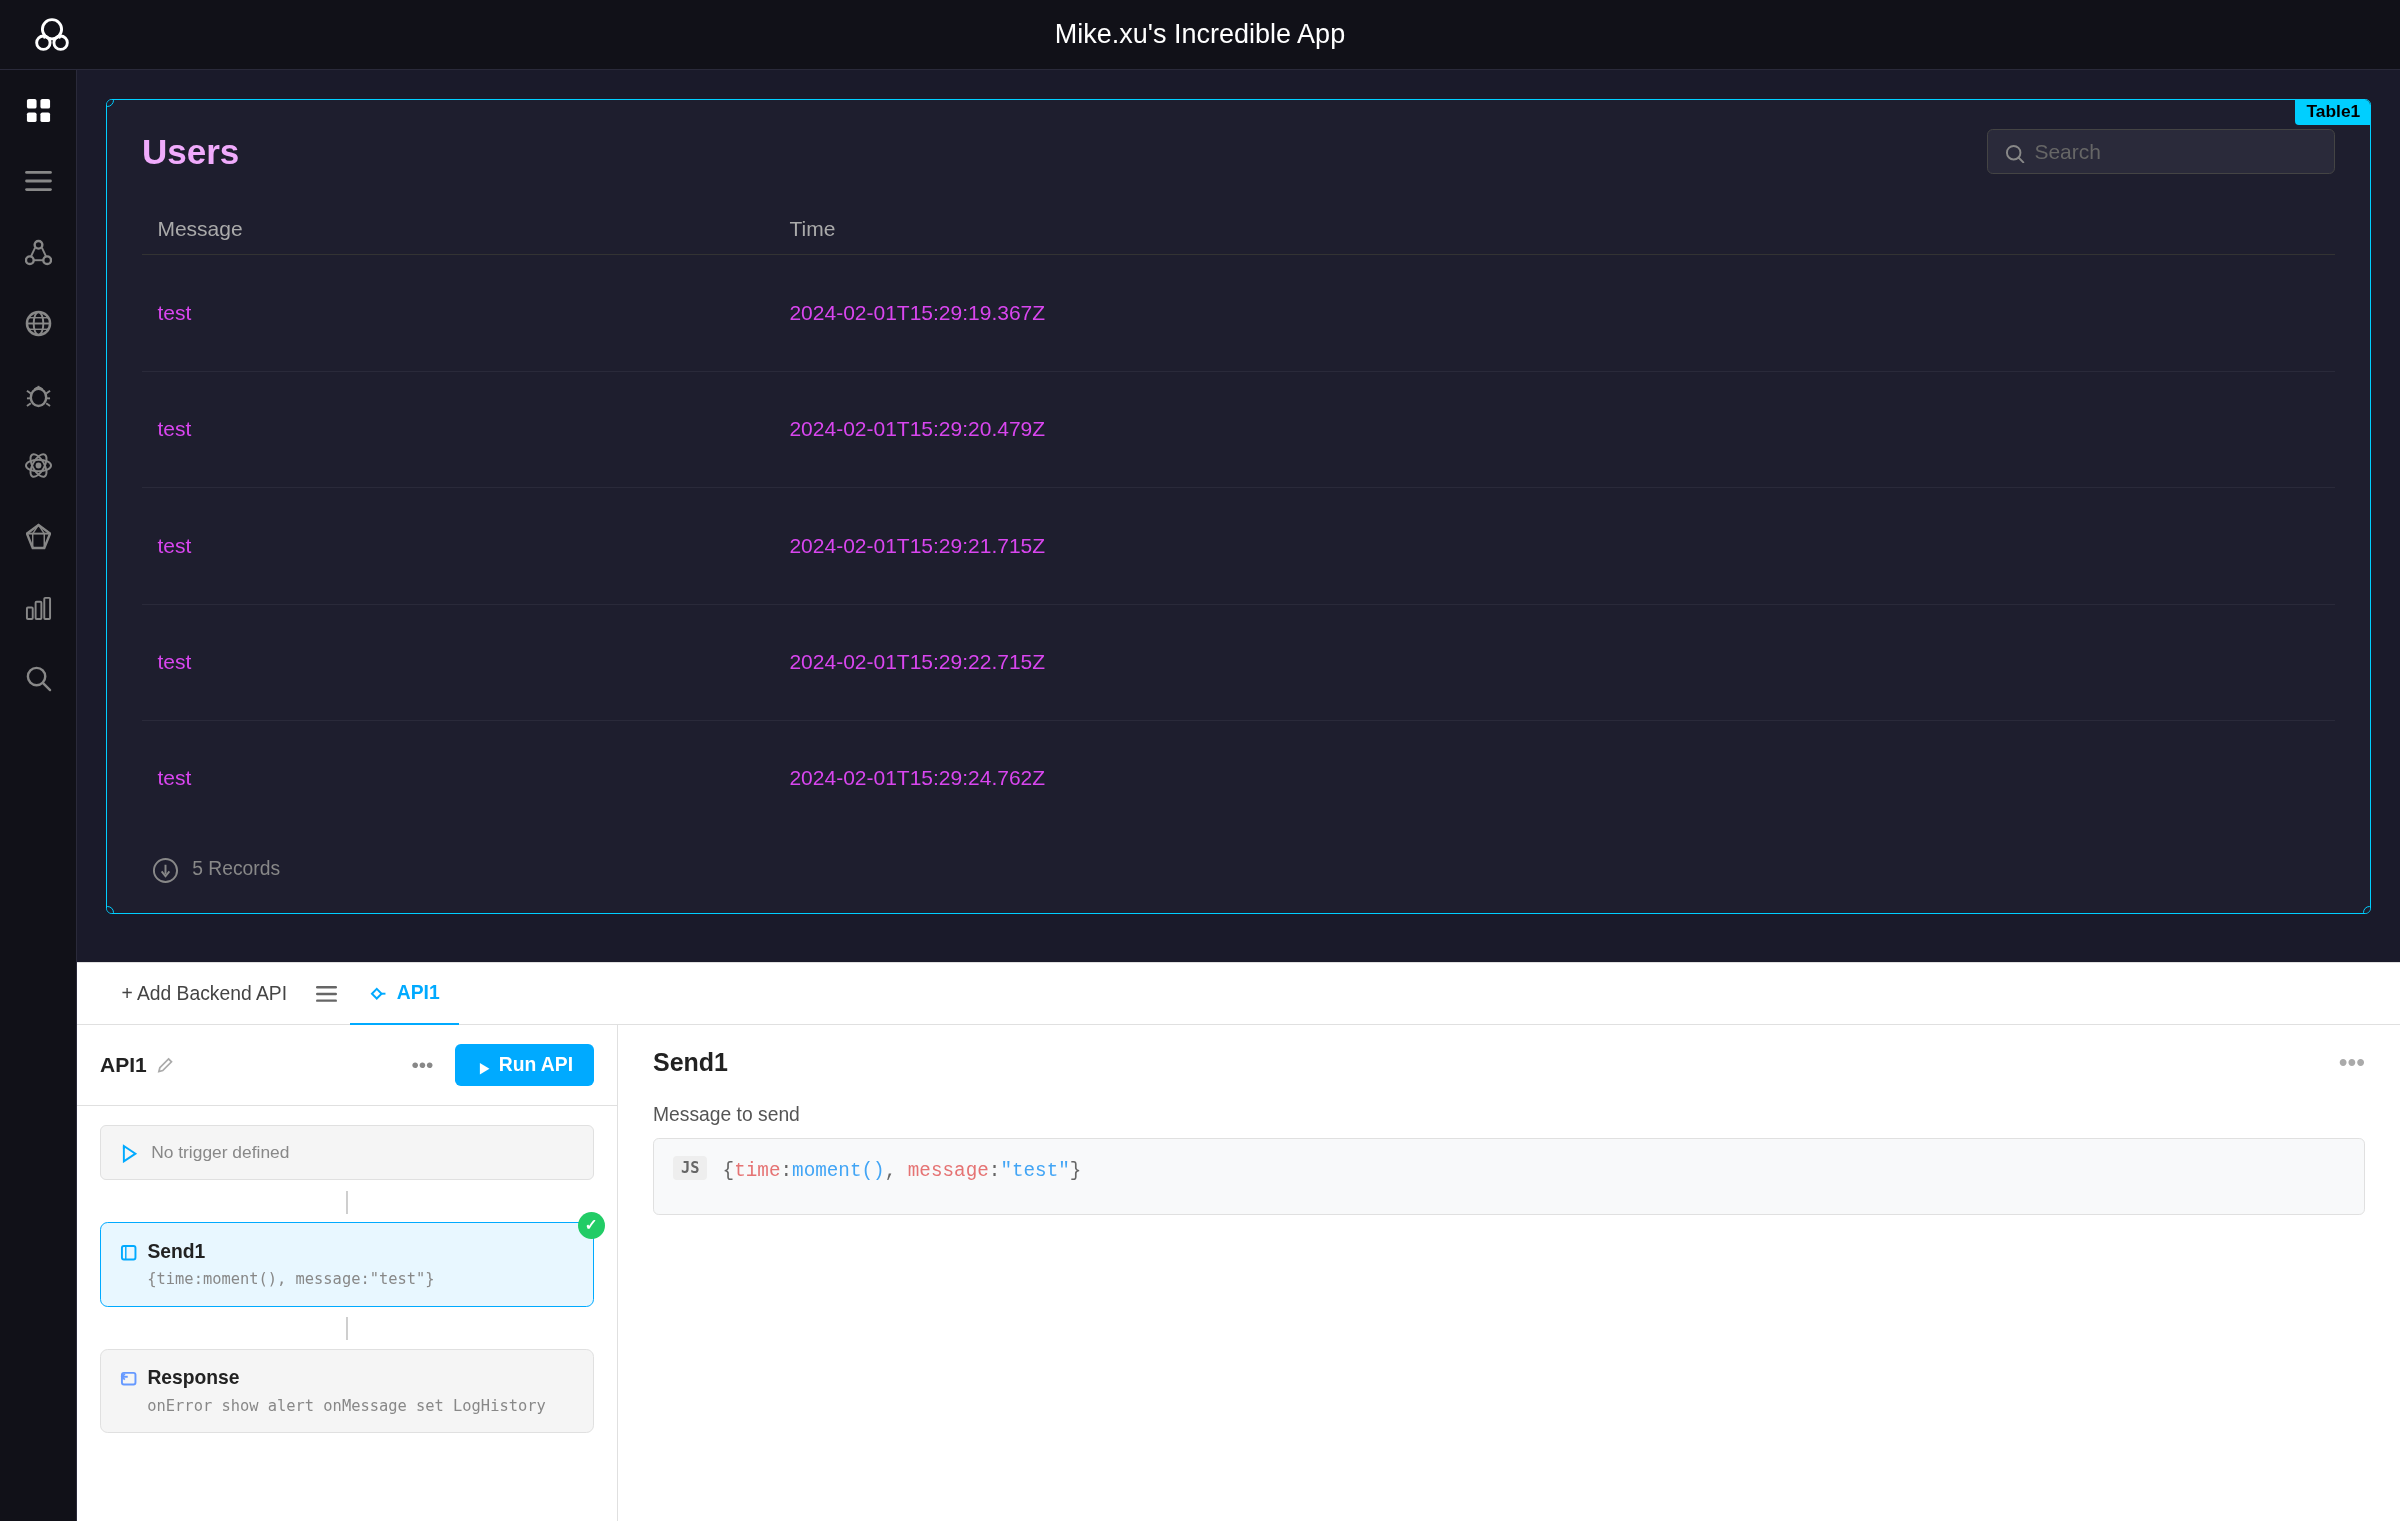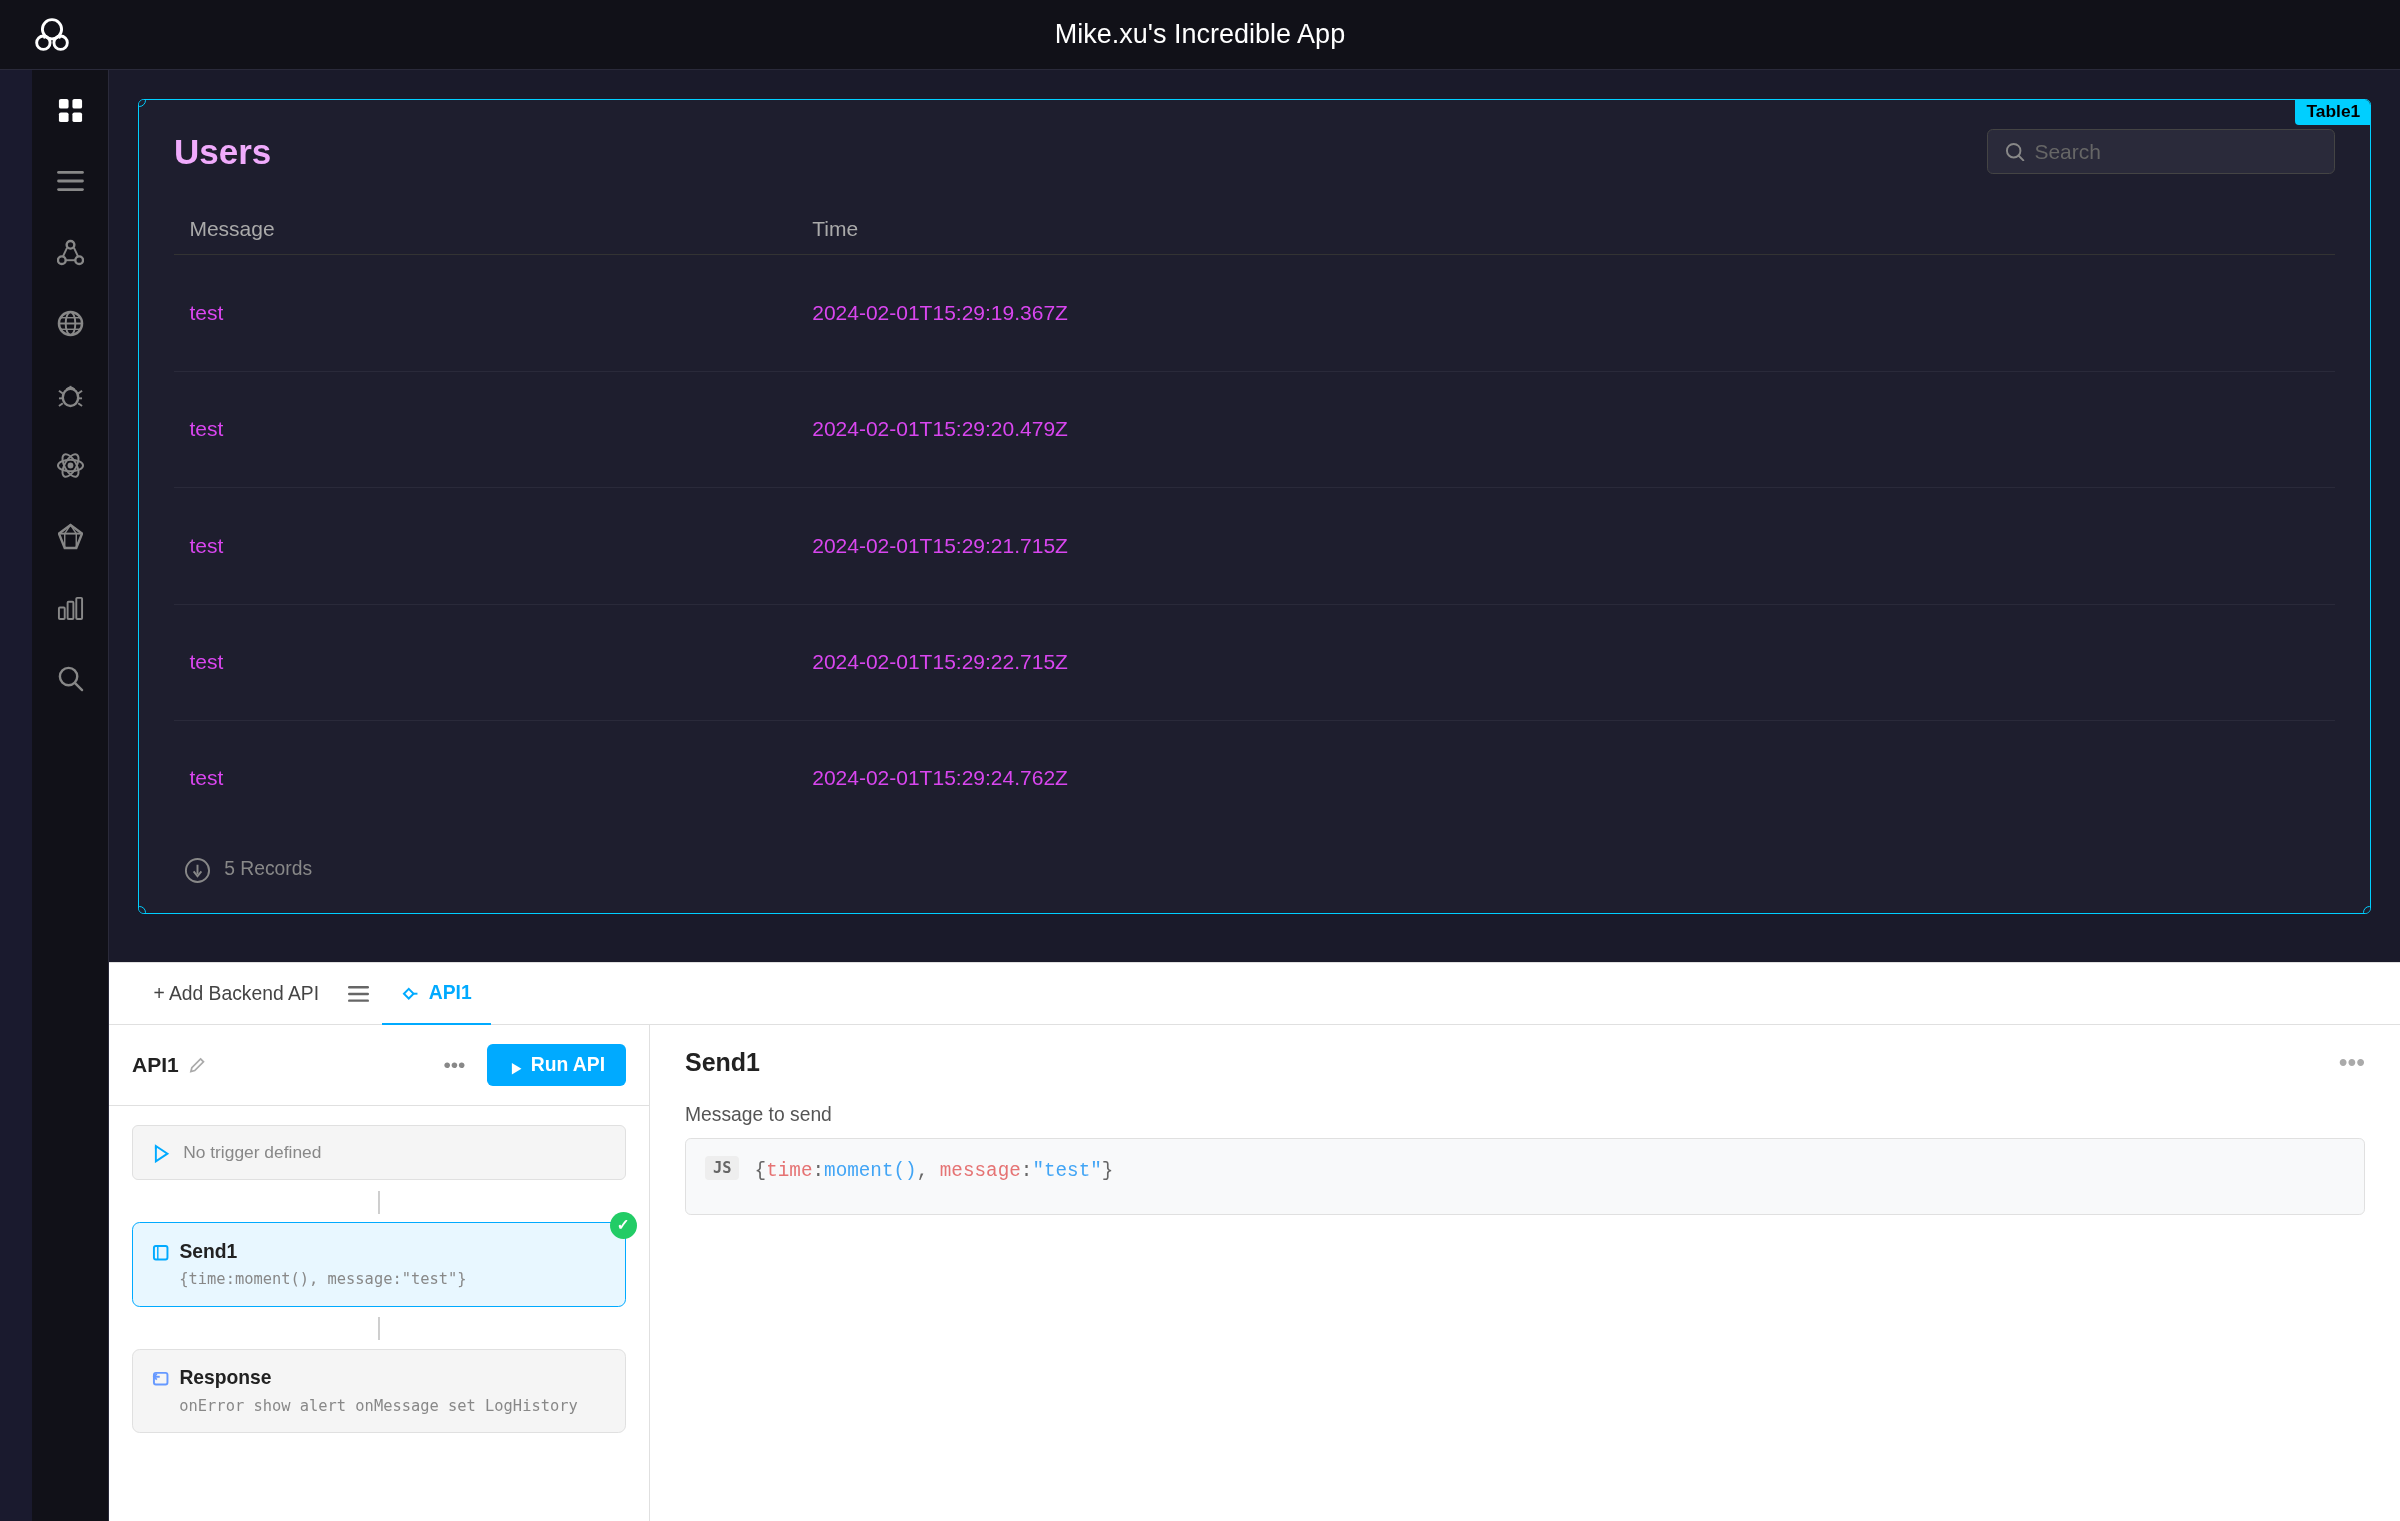--- a/index.html
+++ b/index.html
@@ -34,21 +34,20 @@
       color: #ffffff;
       font-size: 27px;
       font-weight: 500;
     }
 
     
     .main-layout {
       display: flex;
       flex: 1;
       overflow: hidden;
-      padding-left: 32px;
     }
 
     
     .sidebar {
       width: 77px;
       background: #111118;
       display: flex;
       flex-direction: column;
       align-items: center;
       padding: 19.3px 0;
@@ -139,21 +138,21 @@
     }
 
     .table-title {
       color: #f0abfc;
       font-size: 35px;
       font-weight: 600;
     }
 
     .search-box {
       display: flex;
-      align-items: flex-start;
+      align-items: flex-end;
       background: #2a2a3a;
       border: 1px solid #444;
       border-radius: 5.8px;
       padding: 9.7px 17.4px;
       width: 348px;
       gap: 9.7px;
     }
     .search-icon-svg {
       color: #888;
       font-size: 19.3px;

